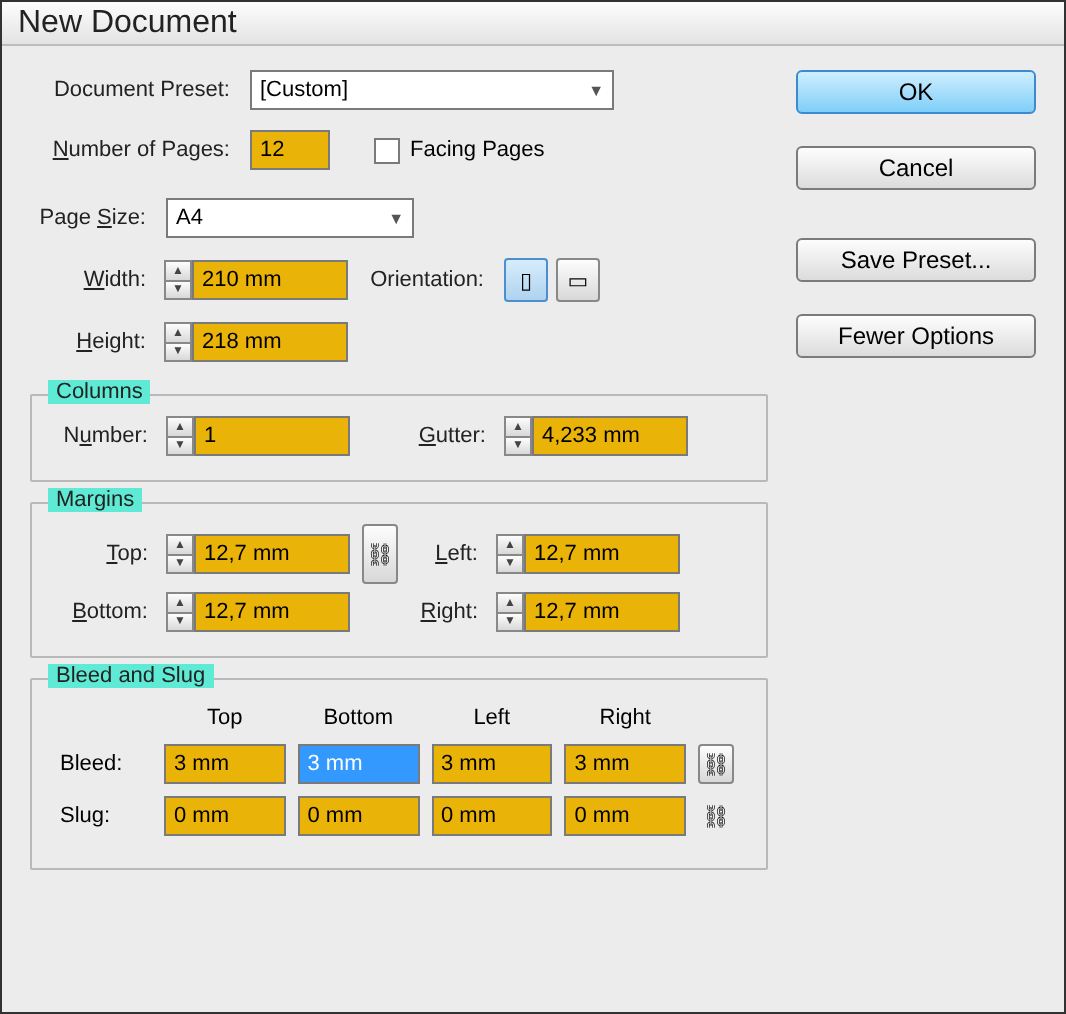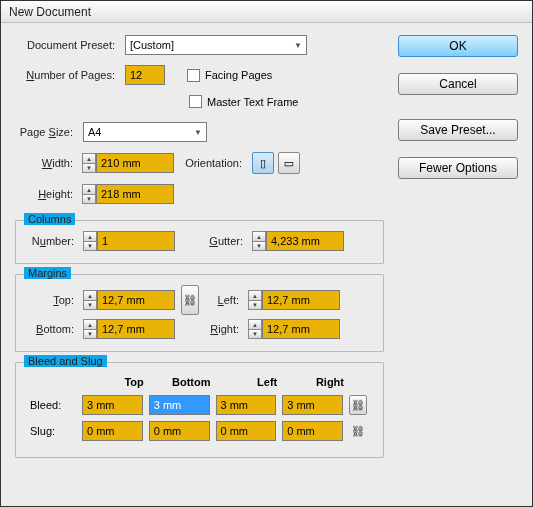--- a/index.html
+++ b/index.html
@@ -1,42 +1,42 @@
 <!DOCTYPE html>
 <html><head>
 <meta charset="utf-8">
 <style>
 * { box-sizing: border-box; font-family: "Segoe UI", Tahoma, sans-serif; font-size: 11px; }
 body { margin: 0; background: #888; }
 .dialog { width: 533px; height: 507px; background: #ececec; border: 1px solid #323232; box-shadow: 0 0 8px rgba(0,0,0,.4); }
 .titlebar { height: 22px; background: linear-gradient(#fdfdfd,#e3e3e3); border-bottom: 1px solid #bcbcbc; padding: 0 8px; display: flex; align-items: center; }
-.titlebar span { font-size: 12px; color: #222; }
+.titlebar span { font-size: 16px; color: #222; }
 .content { display: flex; padding: 12px 14px 16px 14px; gap: 14px; }
 .left { flex: 1; display: flex; flex-direction: column; gap: 4px; }
 .right { width: 120px; display: flex; flex-direction: column; gap: 16px; }
 .row { display: flex; align-items: center; margin-bottom: 6px; }
 .lbl { text-align: right; padding-right: 10px; color: #222; }
 .lbl .u { text-decoration: underline; }
 .select { height: 20px; background: #fff; border: 1px solid #7a7a7a; display: flex; align-items: center; padding: 0 4px; position: relative; }
 .select .arrow { position: absolute; right: 4px; font-size: 8px; color: #555; }
 .input { height: 20px; background: #eab308; border: 1px solid #7a7a7a; padding: 0 4px; display: flex; align-items: center; }
 .input.sel { background: #3399ff; color: #fff; }
 .spin { display: flex; flex-direction: column; margin-left: -1px; }
 .spin button { width: 14px; height: 10px; border: 1px solid #888; background: linear-gradient(#fdfdfd,#d8d8d8); font-size: 6px; line-height: 6px; padding: 0; cursor: pointer; color:#444; }
 .spin button:first-child{border-bottom:none;}
 .cb { display: flex; align-items: center; gap: 5px; }
 .cb .box { width: 13px; height: 13px; background: #fff; border: 1px solid #7a7a7a; }
 .group { border: 1px solid #b9b9b9; border-radius: 1px; padding: 10px 10px 12px 10px; margin-top: 6px; position: relative; }
-.group .legend { position: absolute; top: -8px; left: 8px; background: #0ea5e9; padding: 0 4px; font-size: 11px; color: #222; }
+.group .legend { position: absolute; top: -8px; left: 8px; background: #5eead4; padding: 0 4px; font-size: 11px; color: #222; }
 .btn { height: 22px; border: 1px solid #7b7b7b; border-radius: 3px; background: linear-gradient(#fdfdfd,#dcdcdc); cursor: pointer; font-size: 12px; padding: 0; }
 .btn.ok { background: linear-gradient(#cfefff,#7fcef8); border-color:#3c8bcf; }
 .iconbtn { width: 22px; height: 22px; border: 1px solid #888; border-radius: 2px; background: linear-gradient(#fdfdfd,#d8d8d8); display: inline-flex; align-items: center; justify-content: center; cursor: pointer; font-size: 11px; }
 .fieldwrap{display:flex;align-items:center;}
 .bstable{width:100%;}
-.bstable th{font-weight:bold;text-align:right;padding-bottom:3px;}
+.bstable th{font-weight:normal;text-align:center;padding-bottom:3px;}
 .bstable td{padding:2px 2px;}
 .bslbl{text-align:left;padding-right:4px;}
 </style>
 </head>
 <body>
 
 <div class="dialog">
   <div class="titlebar">
     <span>New Document</span>
   </div>
@@ -56,27 +56,20 @@
         <div class="input" style="width:40px">
             <span>12</span>
           </div>
         <div style="width:22px"></div>
         <div class="cb">
           <div class="box"></div>
           <span>Facing Pages</span>
         </div>
       </div>
 
-      <div class="row">
-        <div style="width:174px"></div>
-        <div class="cb">
-          <div class="box"></div>
-          <span>Master Text Frame</span>
-        </div>
-      </div>
 
       <div class="row" style="margin-top:4px">
         <div class="lbl" style="width:68px">Page <span class="u">S</span>ize:</div>
         <div class="select" style="width:124px">
           <span>A4</span>
           <span class="arrow">▼</span>
         </div>
       </div>
 
       <div class="row">

